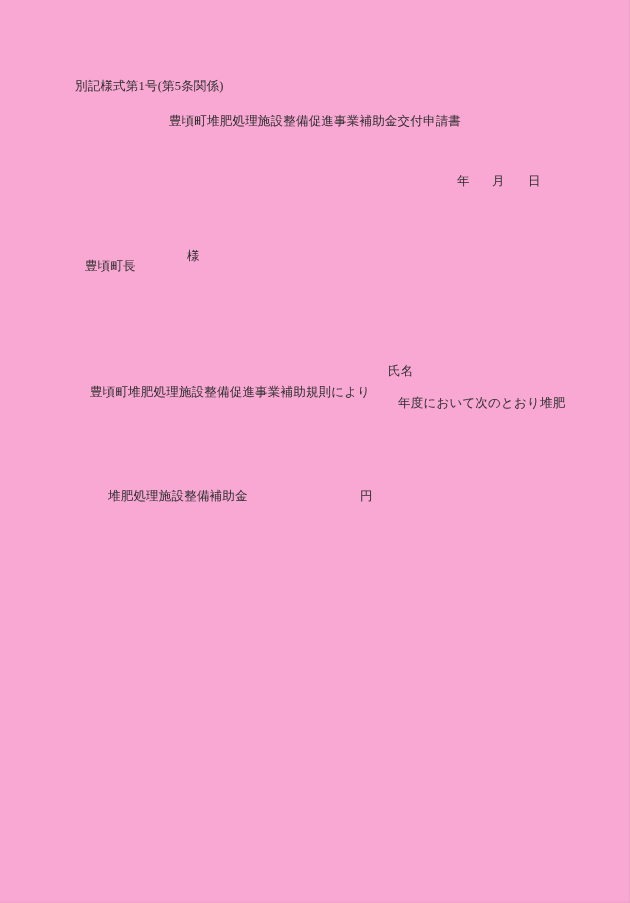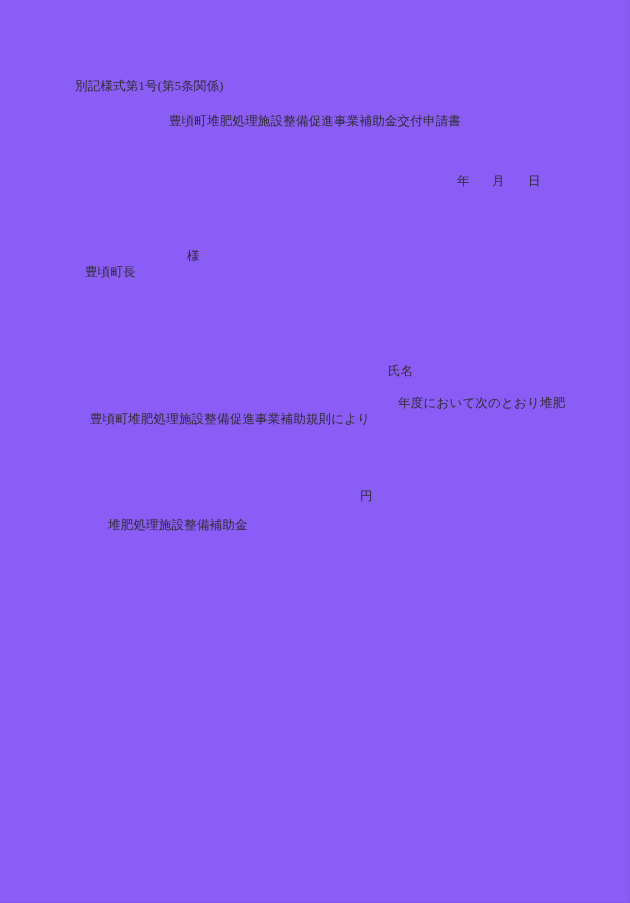--- a/index.html
+++ b/index.html
@@ -22,33 +22,33 @@
   .t {
     position: absolute;
     white-space: pre;
     letter-spacing: 0.2px;
   }
   .form-number   { left: 75px;  top: 79px;  }
   .title         { left: 0;     top: 114px; width: 630px; text-align: center; }
   .date-year     { left: 457px; top: 174px; }
   .date-month    { left: 492px; top: 174px; }
   .date-day      { left: 528px; top: 174px; }
-  .addr-title    { left: 85px;  top: 265px; }
+  .addr-title    { left: 85px;  top: 259px; }
   .addr-honor    { left: 187px; top: 249px; }
   .name-label    { left: 388px; top: 324px; margin-top: 40px; }
-  .body-l1a      { left: 90px;  top: 412px; }
+  .body-l1a      { left: 90px;  top: 385px; }
   .body-l1b      { left: 398px; top: 396px; }
   .body-l2       { left: 65px;  top: 417px; }
-  .amount-label  { left: 108px; top: 489px; margin-top: 29px; }
+  .amount-label  { left: 108px; top: 489px; }
   .amount-unit   { left: 360px; top: 489px; }
 </style>
 </head>
 <body>
 
-<div class="page" style="background: #8b5cf6; color: rgb(46, 46, 46);">
+<div class="page" style="background: #f9a8d4; color: rgb(46, 46, 46);">
 
   <div class="t form-number">別記様式第1号(第5条関係)</div>
 
   <div class="t title">豊頃町堆肥処理施設整備促進事業補助金交付申請書</div>
 
   <span class="t date-year">年</span>
   <span class="t date-month">月</span>
   <span class="t date-day">日</span>
 
   <span class="t addr-title">豊頃町長</span>

